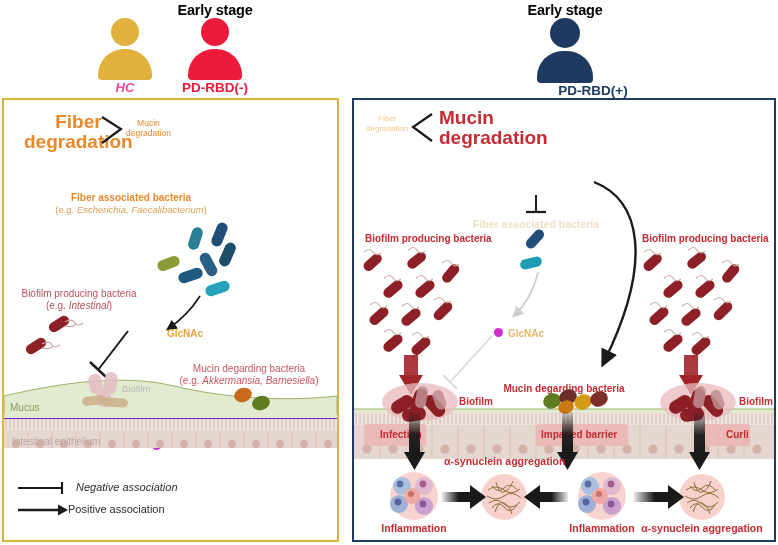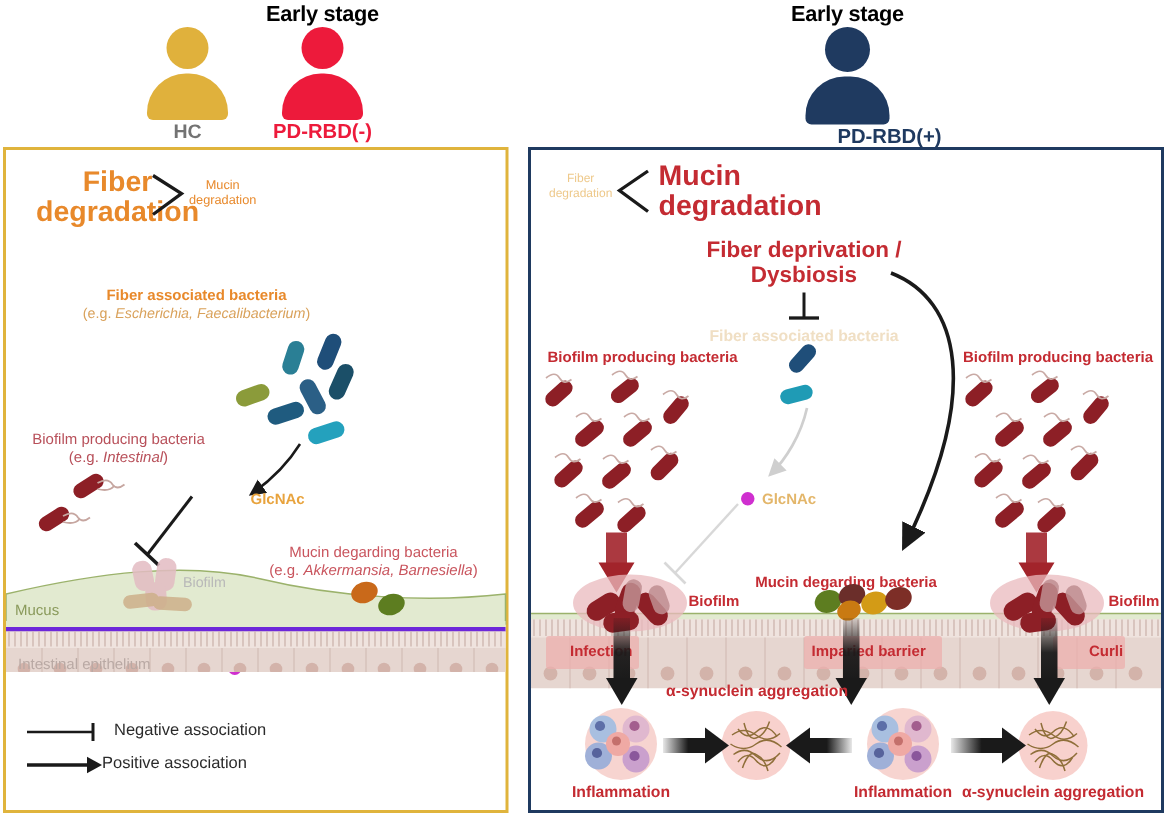--- a/index.html
+++ b/index.html
@@ -71,40 +71,40 @@
 
   .red-bold  { color: #c42b32; font-weight: bold; }
   .faded-fab { color: #f0dfc4; font-weight: bold; font-size: 10.5px; }
 
   .legend-txt { color: #2b2b2b; font-size: 11px; }
 
   
   .epi-wrap { position:absolute; overflow:hidden; }
   .mucus-band { position:absolute; background:#e2ead0; }
   .epi-band   { position:absolute; background:#e6d6d0;
-                border-top:3px solid #6d28d9; }
+                border-top:1px solid #6d28d9; }
 
   
   .rod { position:absolute; border-radius:50px; }
   .coccus { position:absolute; border-radius:50%; }
   .dot-magenta { position:absolute; border-radius:50%; background:#cf2fcf; }
   svg.ov { position:absolute; left:0; top:0; overflow:visible; }
 
   .hl-box { position:absolute; border-radius:2px; }
 </style>
 </head>
 <body>
 
 <div id="canvas">
 
   <div class="person" style="left:96px; top:18px; width:58px; height:60px;">
     <div class="head" style="top:0; width:28px; height:28px; background:#e0b13c;"></div>
     <div class="body" style="top:31px; width:54px; height:31px; background:#e0b13c;"></div>
   </div>
-  <div class="person-label" style="left:125px; top:80px; color:#737373; font-size:13px;">HC</div>
+  <div class="person-label" style="left:125px; top:80px; color:#ec4899; font-size:13px;font-style:italic;">HC</div>
 
   <div class="stage-label" style="left:215px; top:2px;">Early stage</div>
 
   <div class="person" style="left:186px; top:18px; width:58px; height:60px;">
     <div class="head" style="top:0; width:28px; height:28px; background:#ed1a3b;"></div>
     <div class="body" style="top:31px; width:54px; height:31px; background:#ed1a3b;"></div>
   </div>
   <div class="person-label" style="left:215px; top:80px; color:#ed1a3b; font-size:13.5px;">PD-RBD(-)</div>
 
   <div class="stage-label" style="left:565px; top:2px;">Early stage</div>
@@ -271,44 +271,39 @@
 
     <div>
       <svg class="ov" width="337" height="444">
 
         <path d="M14,388 L58,388" stroke="#1a1a1a" stroke-width="1.8"></path>
         <path d="M58,382 L58,394" stroke="#1a1a1a" stroke-width="2"></path>
 
         <path d="M14,410 L54,410" stroke="#1a1a1a" stroke-width="2.4"></path>
         <path d="M54,404.5 L64,410 L54,415.5 z" fill="#1a1a1a"></path>
       </svg>
-      <div class="t legend-txt" style="left:72px; top:381px;">Negative association</div>
+      <div class="t legend-txt" style="left:72px; top:381px;font-style:italic;">Negative association</div>
       <div class="t legend-txt" style="left:64px; top:403px;">Positive association</div>
     </div>
   </div>
 
   <div class="panel" id="panel-right">
 
     <div class="t fiber-deg-small" style="left:12px; top:14px;">
       <span>Fiber</span><br>
       <span>degradation</span>
     </div>
     <svg class="ov" width="424" height="444">
       <polyline points="78,14 59,27 78,41" fill="none" stroke="#1a1a1a" stroke-width="2.2"></polyline>
     </svg>
     <div class="t mucin-deg-big" style="left:85px; top:8px; text-align:left;">
       <span>Mucin</span><br>
       <span>degradation</span>
     </div>
 
-    <div class="t red-bold" style="left:182px; top:58px; transform:translateX(-50%); font-size:15px;
-                line-height:17px; text-align:center;">
-      <span>Fiber deprivation /</span><br>
-      <span>Dysbiosis</span>
-    </div>
 
     <svg class="ov" width="424" height="444">
       <path d="M182,95 L182,112" stroke="#1a1a1a" stroke-width="2"></path>
       <path d="M172,112 L192,112" stroke="#1a1a1a" stroke-width="2.2"></path>
     </svg>
 
     <div class="t faded-fab" style="left:182px; top:118px; transform:translateX(-50%);">Fiber associated bacteria</div>
 
     <svg class="ov" width="424" height="444">
       <path d="M240,82 C286,100 300,160 250,262" fill="none" stroke="#1a1a1a" stroke-width="2.4" marker-end="url(#ah-blk2)"></path>

